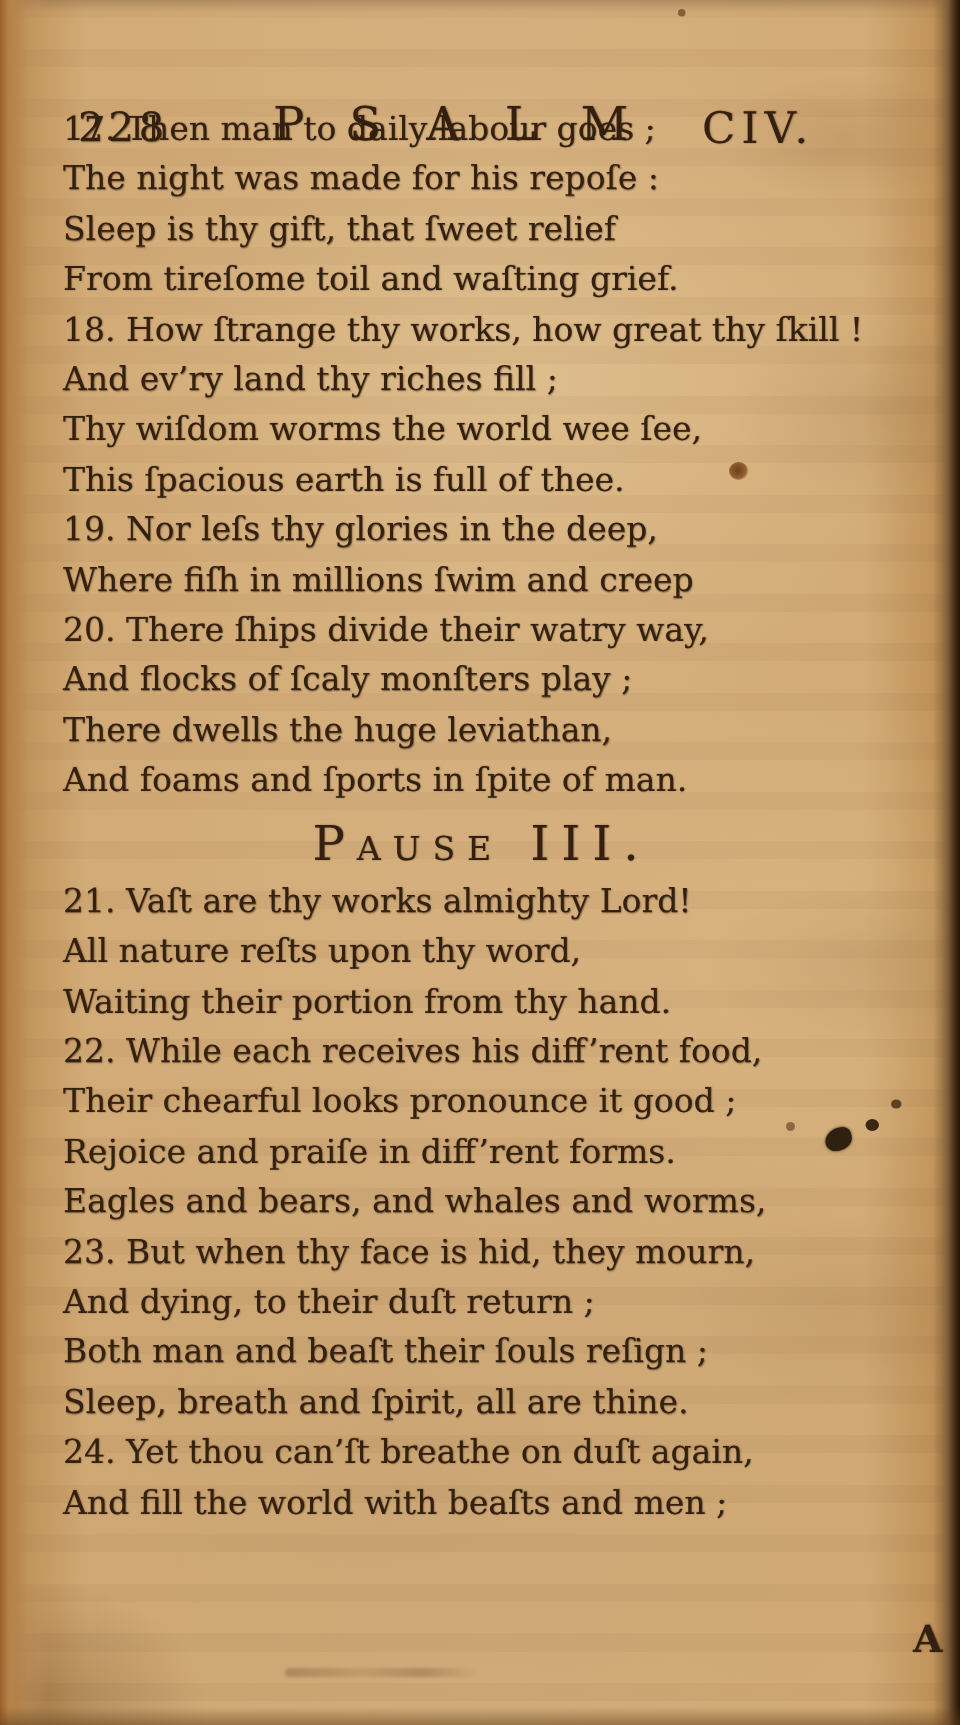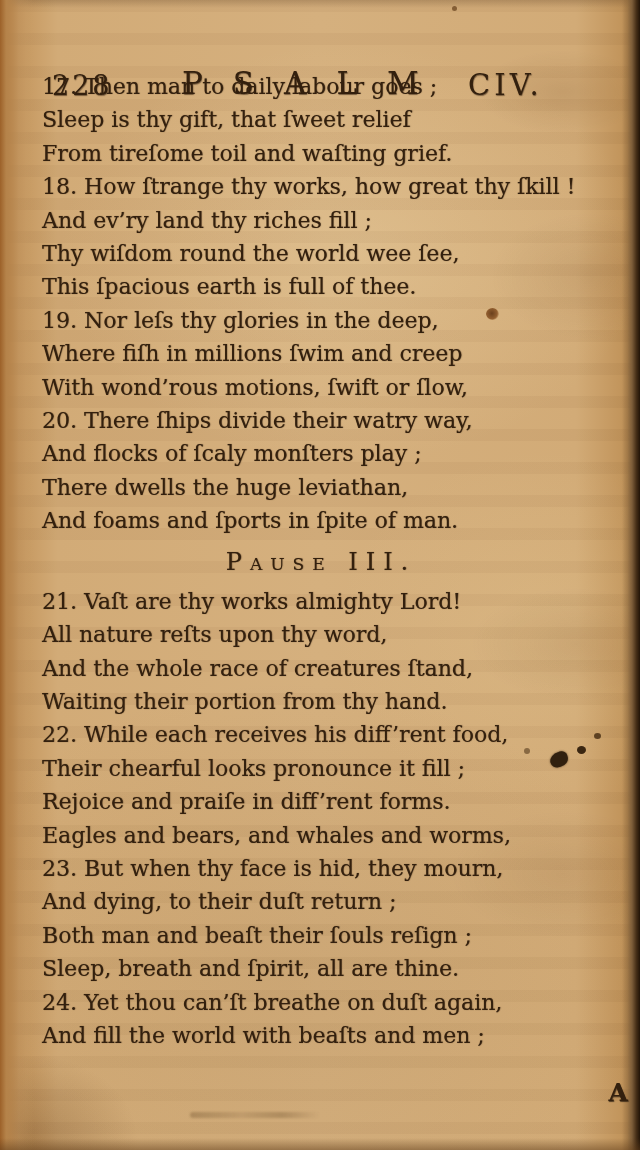--- a/index.html
+++ b/index.html
@@ -54,21 +54,21 @@
   .title-word    { position:absolute; left:182px; top:4px; font-size:31px; letter-spacing:30px; }
   .title-numeral { position:absolute; left:468px; top:7px; font-size:29px; letter-spacing:4px; }
 
   .text-block { position:absolute; top:70px; left:42px; right:10px; z-index:2; }
   .line {
     font-size:22px; line-height:33.4px; white-space:nowrap;
     text-shadow:0.4px 0.4px 1px rgba(45,27,12,0.60);
   }
   .pause {
     text-align:center; font-variant:small-caps; letter-spacing:8px;
-    font-size:24px; line-height:34px; margin:7px 30px 6px 0;
+    font-size:32px; line-height:34px; margin:7px 30px 6px 0;
   }
 
   .catchword {
     position:absolute; right:12px; top:1078px; z-index:4;
     font-size:25px; font-weight:bold; letter-spacing:0;
     text-shadow:0.5px 0.5px 1px rgba(30,18,8,0.7);
   }
 
   .spot { position:absolute; z-index:2; pointer-events:none; }
   .spot-thee    { left:486px; top:308px; width:13px; height:12px; border-radius:50%;
@@ -94,46 +94,45 @@
   <div class="edge-bottom"></div>
 
   <header class="running-head">
     <span class="pageno">228</span>
     <span class="title-word">PSALM</span>
     <span class="title-numeral">CIV.</span>
   </header>
 
   <main class="text-block">
     <div class="line">17. Then man to daily labour goes ;</div>
+    <div class="line">The night was made for his repoſe :</div>
     <div class="line">Sleep is thy gift, that ſweet relief</div>
     <div class="line">From tireſome toil and waſting grief.</div>
 
     <div class="line">18. How ſtrange thy works, how great thy ſkill !</div>
     <div class="line">And ev’ry land thy riches fill ;</div>
-    <div class="line">Thy wiſdom round the world wee ſee,</div>
+    <div class="line">Thy wiſdom worms the world wee ſee,</div>
     <div class="line">This ſpacious earth is full of thee.</div>
 
     <div class="line">19. Nor leſs thy glories in the deep,</div>
     <div class="line">Where fiſh in millions ſwim and creep</div>
-    <div class="line">With wond’rous motions, ſwift or ſlow,</div>
 
     <div class="line">20. There ſhips divide their watry way,</div>
     <div class="line">And flocks of ſcaly monſters play ;</div>
     <div class="line">There dwells the huge leviathan,</div>
     <div class="line">And foams and ſports in ſpite of man.</div>
 
     <div class="line pause">Pause III.</div>
 
     <div class="line">21. Vaſt are thy works almighty Lord!</div>
     <div class="line">All nature reſts upon thy word,</div>
-    <div class="line">And the whole race of creatures ſtand,</div>
     <div class="line">Waiting their portion from thy hand.</div>
 
     <div class="line">22. While each receives his diff’rent food,</div>
-    <div class="line">Their chearful looks pronounce it fill ;</div>
+    <div class="line">Their chearful looks pronounce it good ;</div>
     <div class="line">Rejoice and praiſe in diff’rent forms.</div>
     <div class="line">Eagles and bears, and whales and worms,</div>
 
     <div class="line">23. But when thy face is hid, they mourn,</div>
     <div class="line">And dying, to their duſt return ;</div>
     <div class="line">Both man and beaſt their ſouls reſign ;</div>
     <div class="line">Sleep, breath and ſpirit, all are thine.</div>
 
     <div class="line">24. Yet thou can’ſt breathe on duſt again,</div>
     <div class="line">And fill the world with beaſts and men ;</div>

